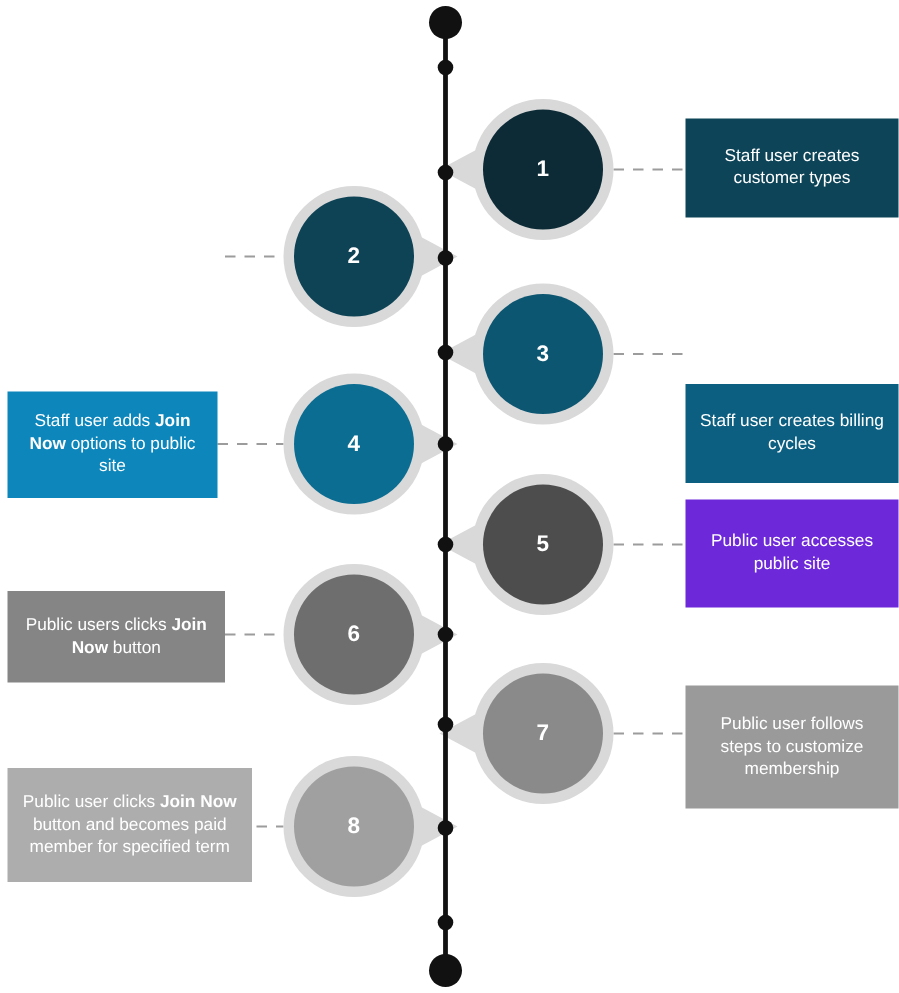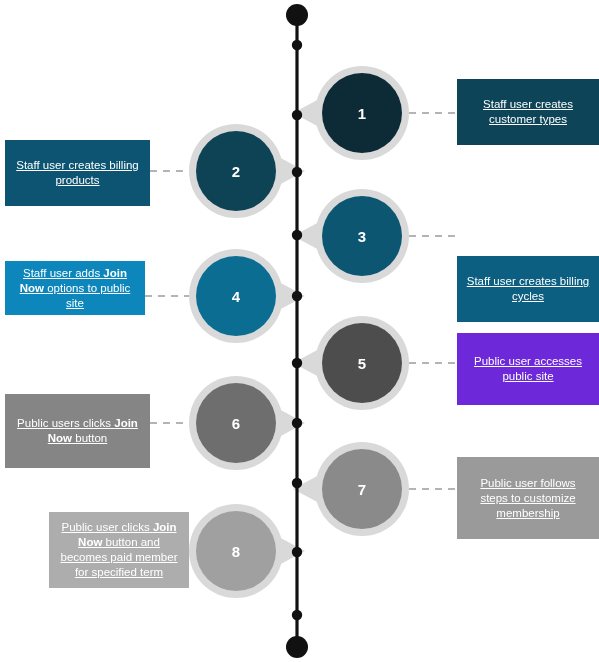--- a/index.html
+++ b/index.html
@@ -7,21 +7,21 @@
        font-family:"Liberation Sans",sans-serif;}
   #stage{position:absolute;left:0;top:0;width:599px;height:662px;}
   #svg{position:absolute;left:0;top:0;width:599px;height:662px;}
 
   .node-num{position:absolute;color:#ffffff;font-weight:bold;font-size:15px;
             line-height:1;transform:translate(-50%,-50%);letter-spacing:.2px;
             pointer-events:none;}
 
   .tbox{position:absolute;box-sizing:border-box;display:flex;align-items:center;
         justify-content:center;text-align:center;color:#ffffff;font-size:11.5px;
-        line-height:15px;padding:4px 9px;text-decoration:underline;}
+        line-height:15px;padding:4px 9px;}
   .tbox span{display:block;}
   .tbox b{font-weight:bold;}
 </style>
 </head>
 <body>
 
 <div id="stage">
   <svg id="svg" viewBox="0 0 599 662">
       <line x1="409" y1="113" x2="457" y2="113" stroke="#9c9c9c" stroke-width="1.4" stroke-dasharray="7 6"></line>
       <line x1="150" y1="171" x2="189" y2="171" stroke="#9c9c9c" stroke-width="1.4" stroke-dasharray="7 6"></line>
@@ -89,34 +89,31 @@
     <div class="node-num" style="left: 236px; top: 171px;">2</div>
     <div class="node-num" style="left: 362px; top: 236px;">3</div>
     <div class="node-num" style="left: 236px; top: 296px;">4</div>
     <div class="node-num" style="left: 362px; top: 363px;">5</div>
     <div class="node-num" style="left: 236px; top: 423px;">6</div>
     <div class="node-num" style="left: 362px; top: 489px;">7</div>
     <div class="node-num" style="left: 236px; top: 551px;">8</div>
     <div class="tbox" style="left: 457px; top: 79px; width: 142px; height: 66px; background: rgb(13, 68, 88);">
       <span>Staff user creates customer types</span>
     </div>
-    <div class="tbox" style="left: 5px; top: 140px; width: 145px; height: 66px; background: rgb(13, 84, 114);">
-      <span>Staff user creates billing products</span>
-    </div>
     <div class="tbox" style="left: 457px; top: 210px; width: 142px; height: 66px; background: rgb(12, 95, 128); margin-top: 46px;">
       <span>Staff user creates billing cycles</span>
     </div>
-    <div class="tbox" style="left: 5px; top: 261px; width: 140px; height: 54px; background: rgb(12, 134, 187);">
+    <div class="tbox" style="left: 5px; top: 261px; width: 140px; height: 71px; background: rgb(12, 134, 187);">
       <span>Staff user adds <b>Join Now</b> options to public site</span>
     </div>
     <div class="tbox" style="left: 457px; top: 333px; width: 142px; height: 72px; background: #6d28d9;">
       <span>Public user accesses public site</span>
     </div>
-    <div class="tbox" style="left: 5px; top: 394px; width: 145px; height: 74px; background: rgb(133, 133, 133);">
+    <div class="tbox" style="left: 5px; top: 394px; width: 145px; height: 61px; background: rgb(133, 133, 133);">
       <span>Public users clicks <b>Join Now</b> button</span>
     </div>
     <div class="tbox" style="left: 457px; top: 457px; width: 142px; height: 82px; background: rgb(154, 154, 154);">
       <span>Public user follows steps to customize membership</span>
     </div>
-    <div class="tbox" style="left: 5px; top: 512px; width: 140px; height: 76px; background: rgb(173, 173, 173); margin-left: 44px;">
+    <div class="tbox" style="left: 5px; top: 512px; width: 163px; height: 76px; background: rgb(173, 173, 173);">
       <span>Public user clicks <b>Join Now</b> button and becomes paid member for specified term</span>
     </div>
   </div>
 
 </body></html>

